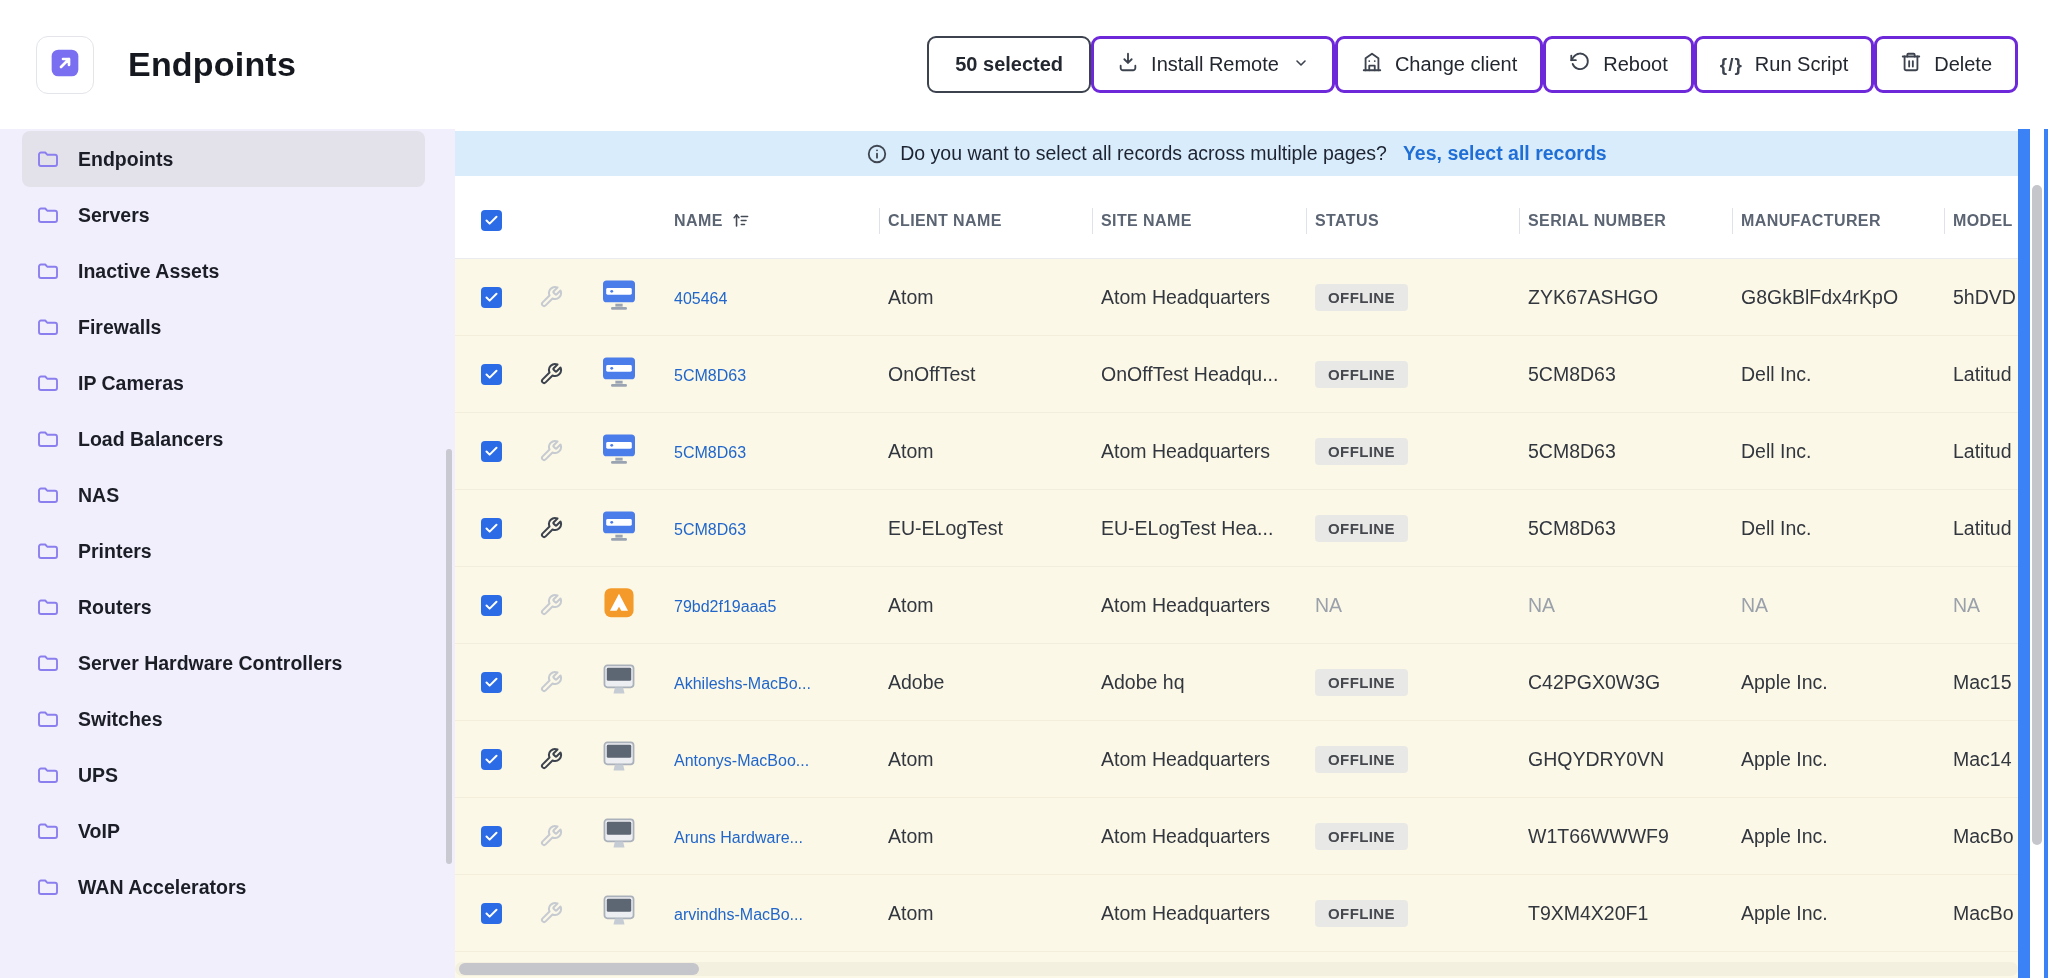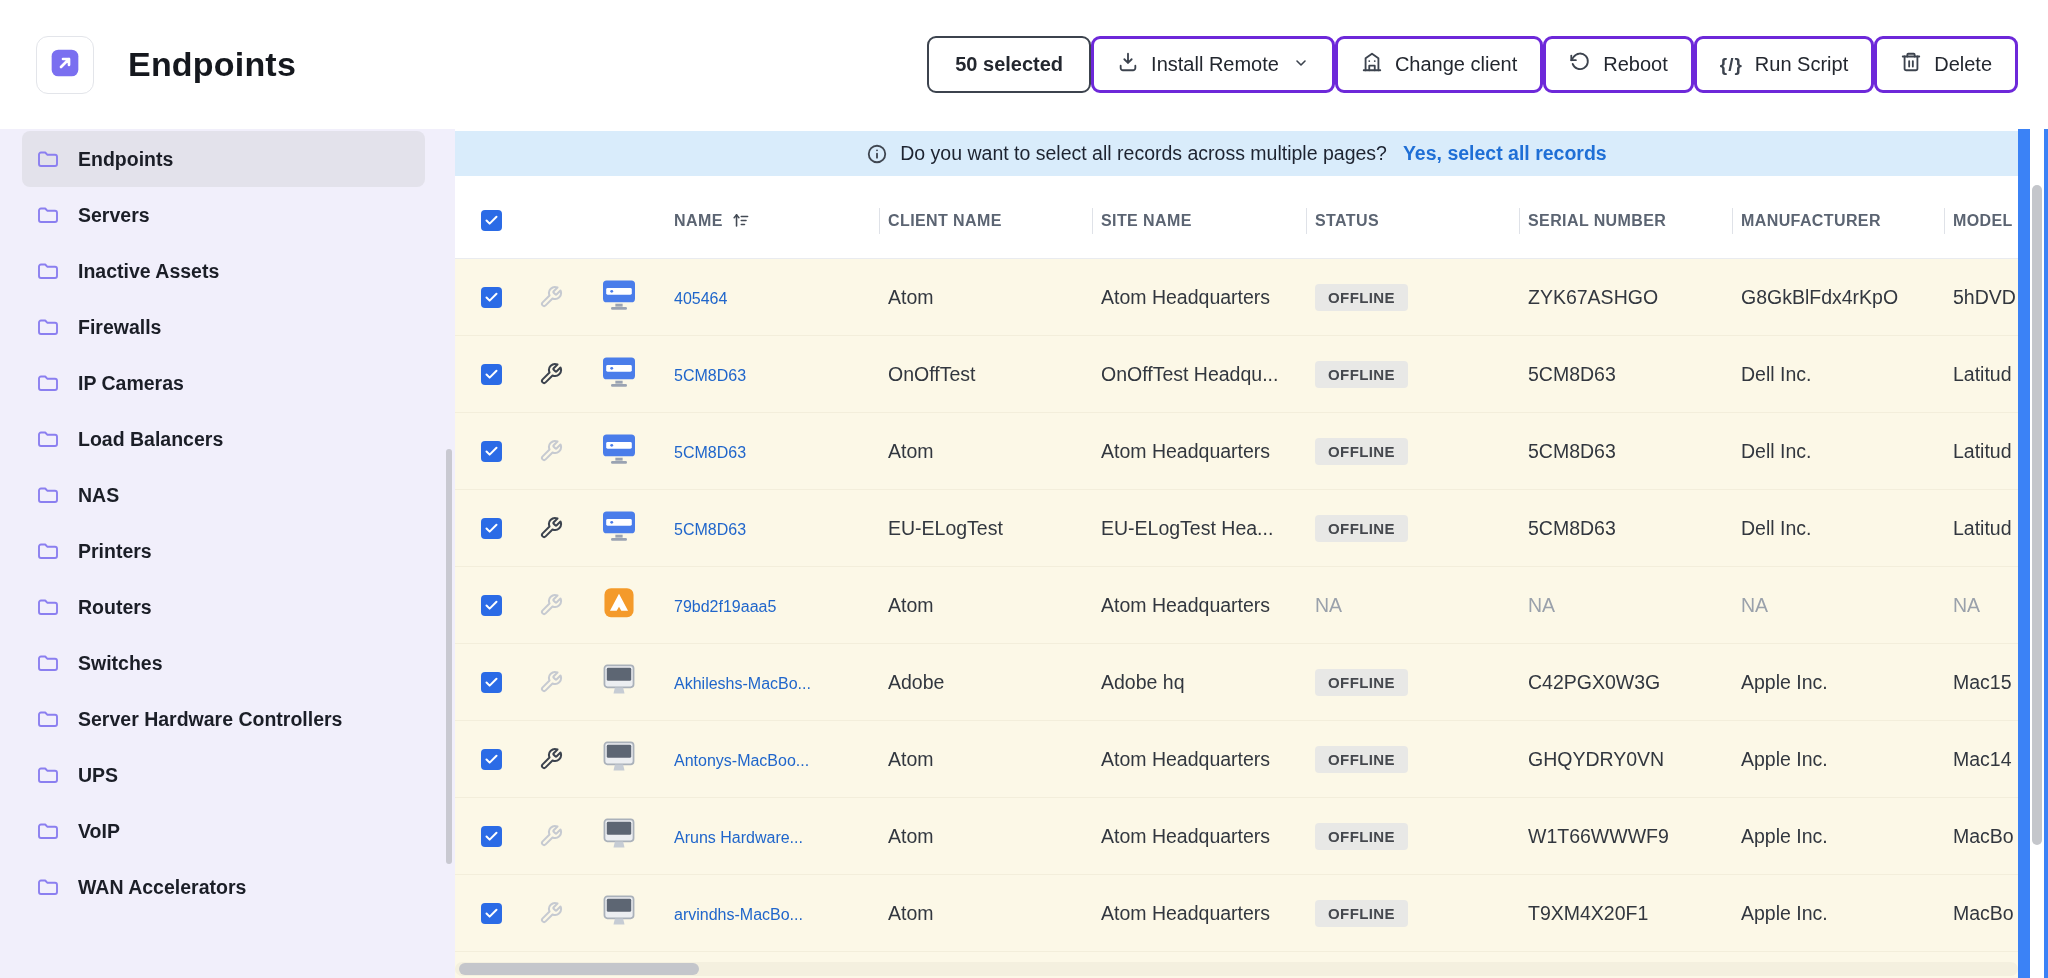--- a/index.html
+++ b/index.html
@@ -218,29 +218,29 @@
           </svg>
         </span>
         <span>Routers</span>
       </div>
       <div class="side-item">
         <span class="folder-icon">
           <svg width="24" height="24" viewBox="0 0 24 24" fill="none" stroke="#8b7ff0" stroke-width="1.9" stroke-linecap="round" stroke-linejoin="round">
             <path d="M3 7.5a2 2 0 0 1 2-2h4.2l2 2.2H19a2 2 0 0 1 2 2V17a2 2 0 0 1-2 2H5a2 2 0 0 1-2-2z"></path>
           </svg>
         </span>
+        <span>Server Hardware Controllers</span>
+      </div>
+      <div class="side-item">
+        <span class="folder-icon">
+          <svg width="24" height="24" viewBox="0 0 24 24" fill="none" stroke="#8b7ff0" stroke-width="1.9" stroke-linecap="round" stroke-linejoin="round">
+            <path d="M3 7.5a2 2 0 0 1 2-2h4.2l2 2.2H19a2 2 0 0 1 2 2V17a2 2 0 0 1-2 2H5a2 2 0 0 1-2-2z"></path>
+          </svg>
+        </span>
         <span>Switches</span>
-      </div>
-      <div class="side-item">
-        <span class="folder-icon">
-          <svg width="24" height="24" viewBox="0 0 24 24" fill="none" stroke="#8b7ff0" stroke-width="1.9" stroke-linecap="round" stroke-linejoin="round">
-            <path d="M3 7.5a2 2 0 0 1 2-2h4.2l2 2.2H19a2 2 0 0 1 2 2V17a2 2 0 0 1-2 2H5a2 2 0 0 1-2-2z"></path>
-          </svg>
-        </span>
-        <span>Server Hardware Controllers</span>
       </div>
       <div class="side-item">
         <span class="folder-icon">
           <svg width="24" height="24" viewBox="0 0 24 24" fill="none" stroke="#8b7ff0" stroke-width="1.9" stroke-linecap="round" stroke-linejoin="round">
             <path d="M3 7.5a2 2 0 0 1 2-2h4.2l2 2.2H19a2 2 0 0 1 2 2V17a2 2 0 0 1-2 2H5a2 2 0 0 1-2-2z"></path>
           </svg>
         </span>
         <span>UPS</span>
       </div>
       <div class="side-item">

